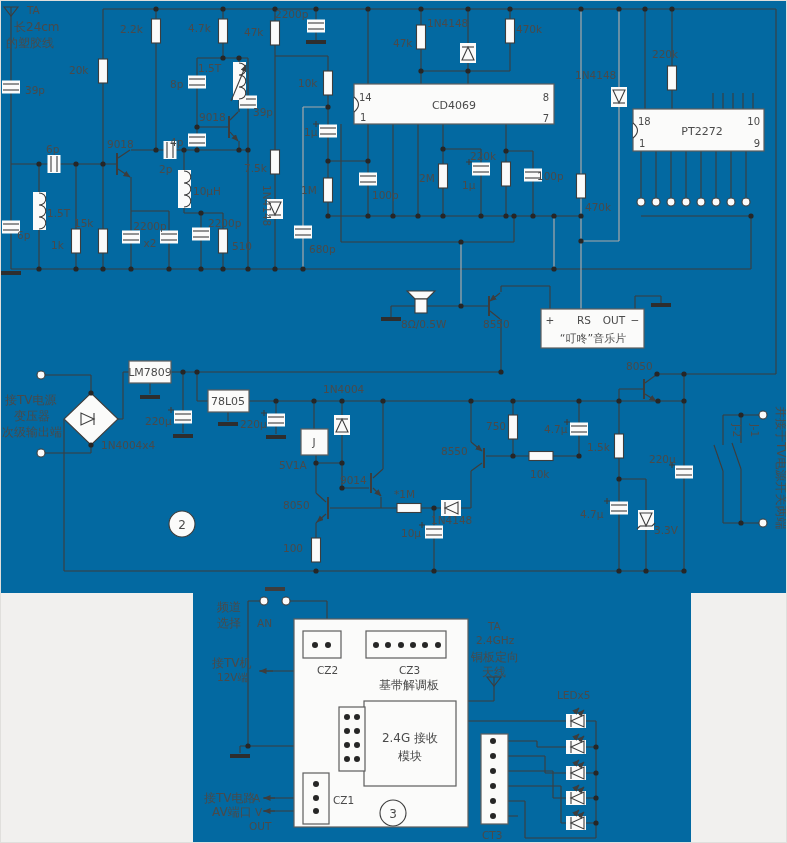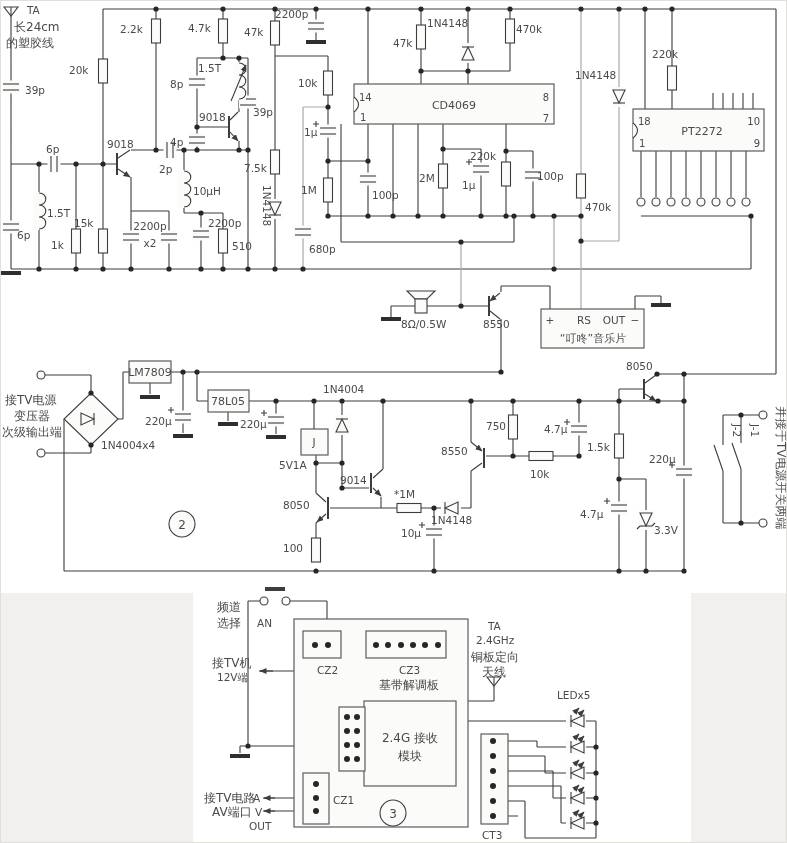--- a/index.html
+++ b/index.html
@@ -1,16 +1,16 @@
 <!DOCTYPE html>
 <html><head>
 <meta charset="utf-8">
 <style>
   html,body{margin:0;padding:0;background:#e8e8e6;}
-  #stage{position:relative;width:787px;height:843px;background:#ffffff;border:1px solid #e0dfdc;box-sizing:border-box;overflow:hidden;
+  #stage{position:relative;width:787px;height:843px;background:#0369a1;border:1px solid #e0dfdc;box-sizing:border-box;overflow:hidden;
          font-family:"DejaVu Sans","Liberation Sans",sans-serif;}
   svg{display:block}
   svg .w{stroke:#3d3d3d;fill:none;stroke-width:1.1px}
   svg .gw{stroke:#a9a9a9;fill:none;stroke-width:1.2px}
   svg .bar{stroke:#3d3d3d;stroke-width:2px}
   svg .bgm{fill:#fbfbfa;stroke:none}
   svg .bgs{fill:#fbfbfa;stroke:#3d3d3d;stroke-width:1.1px}
   svg .box{fill:#fbfbfa;stroke:#5d5d5d;stroke-width:1.2px}
   svg .dot{fill:#262626;stroke:none}
   svg .sol{fill:#3d3d3d;stroke:none}

